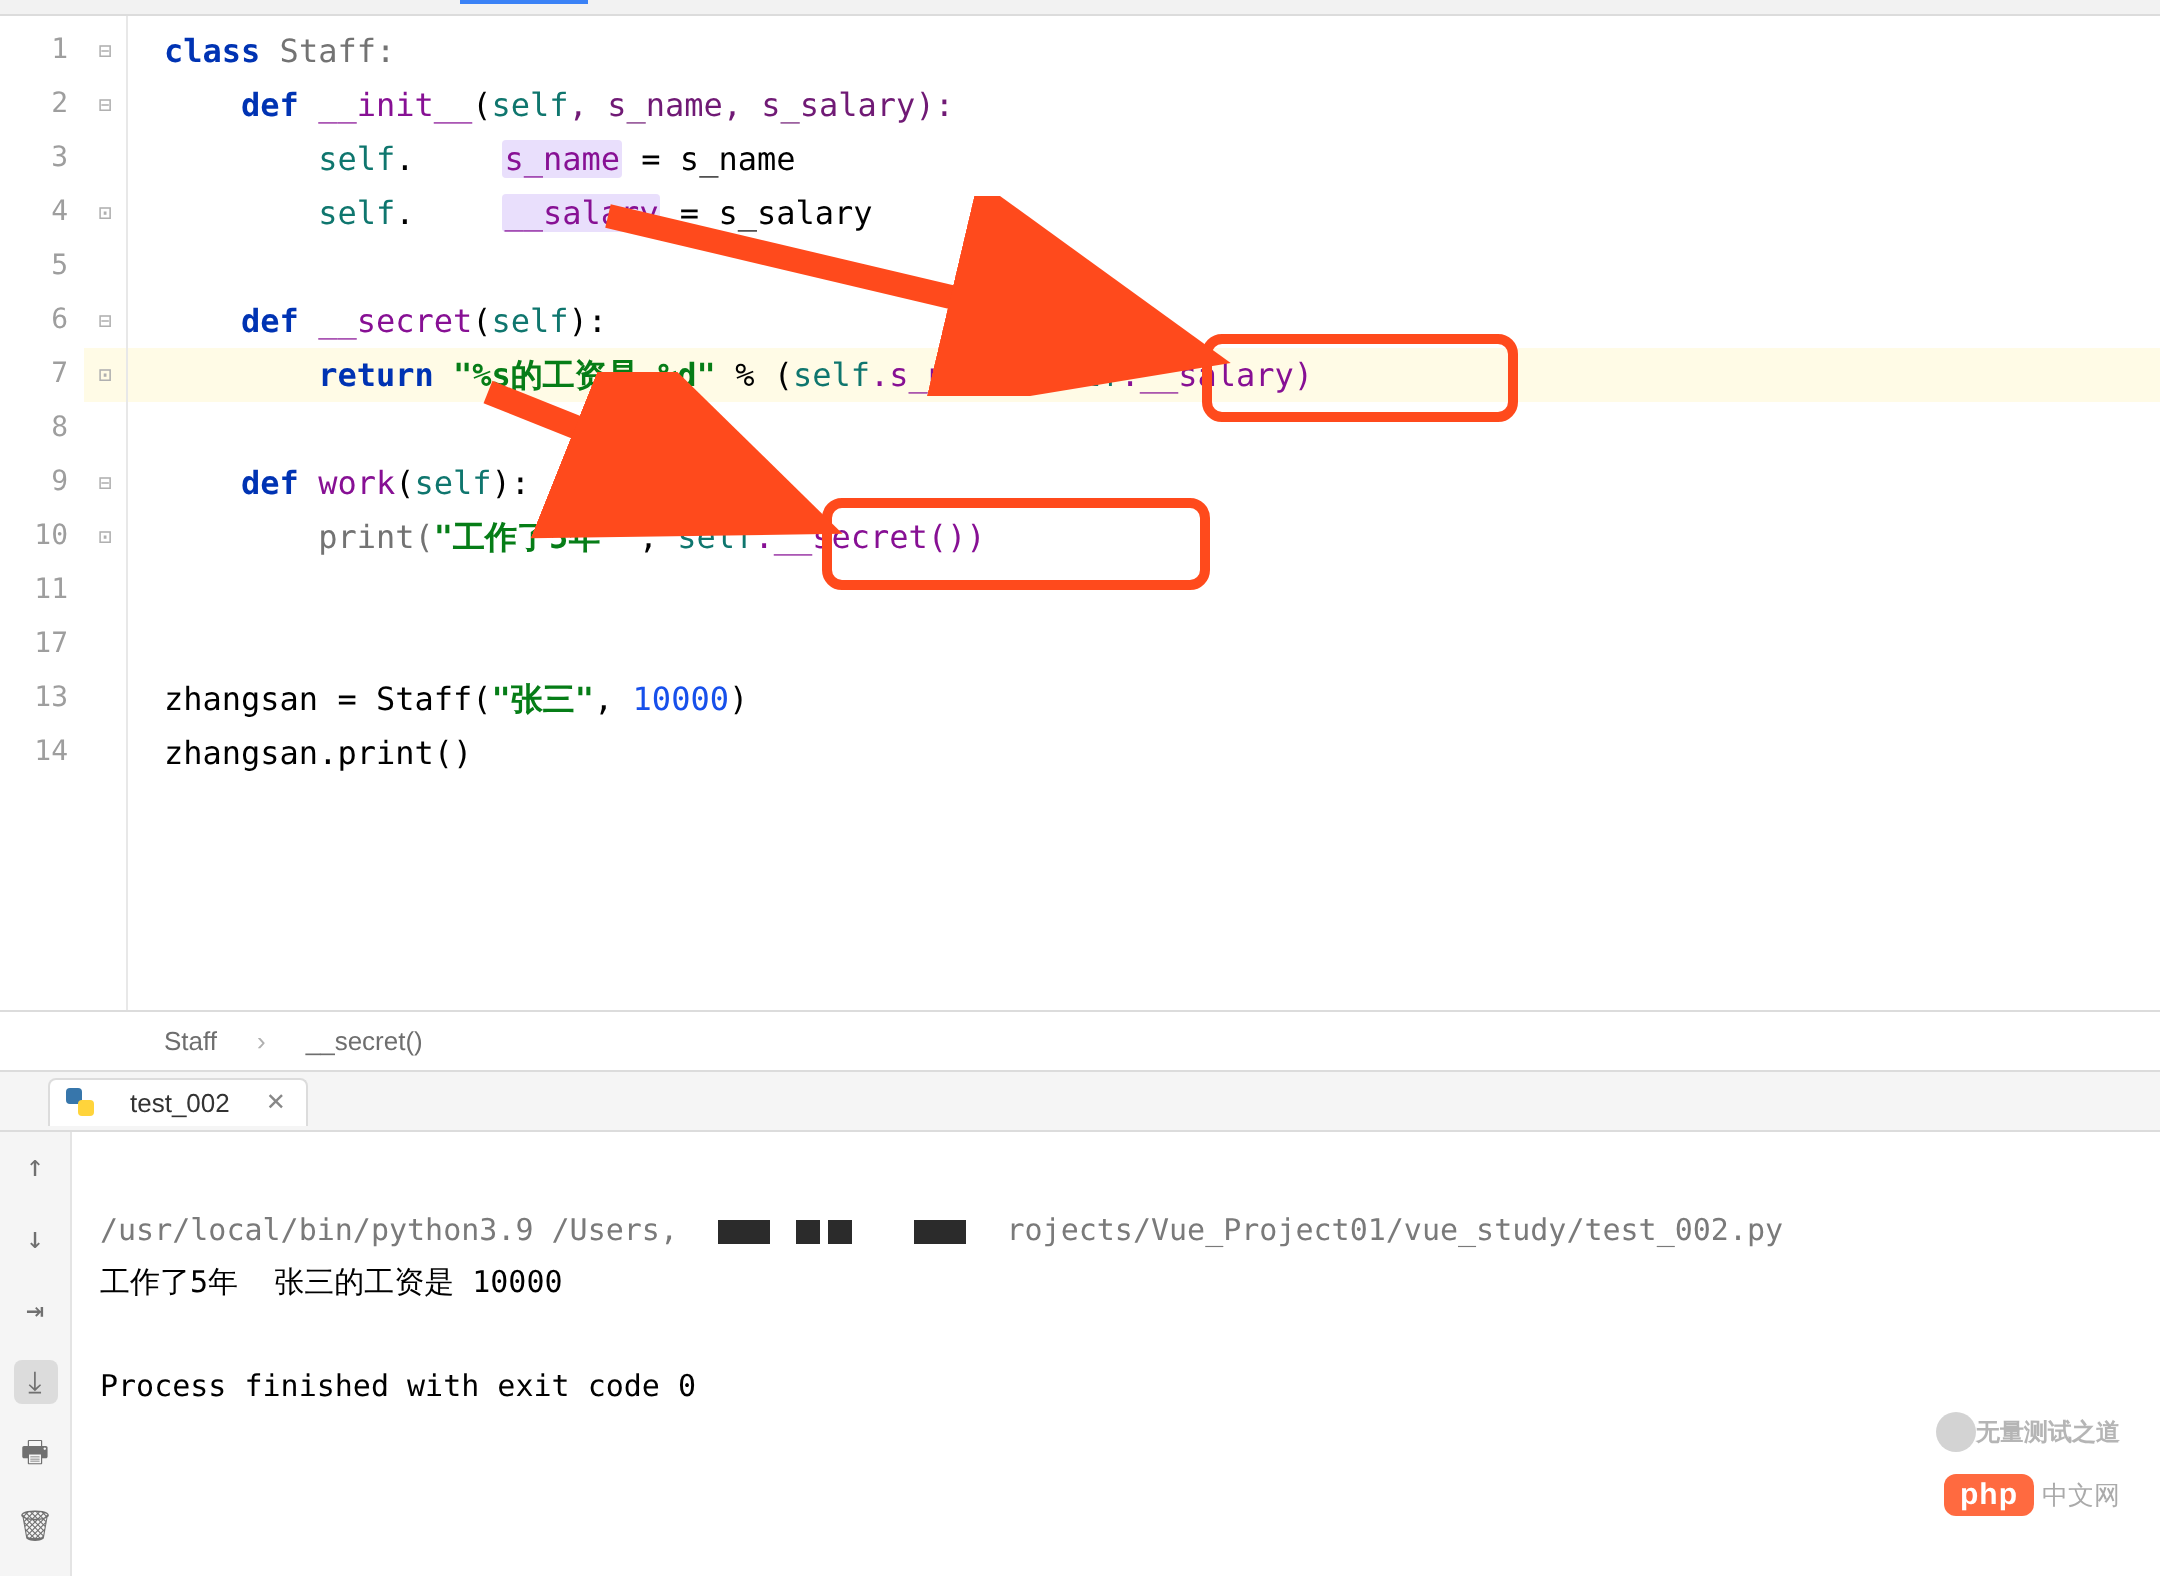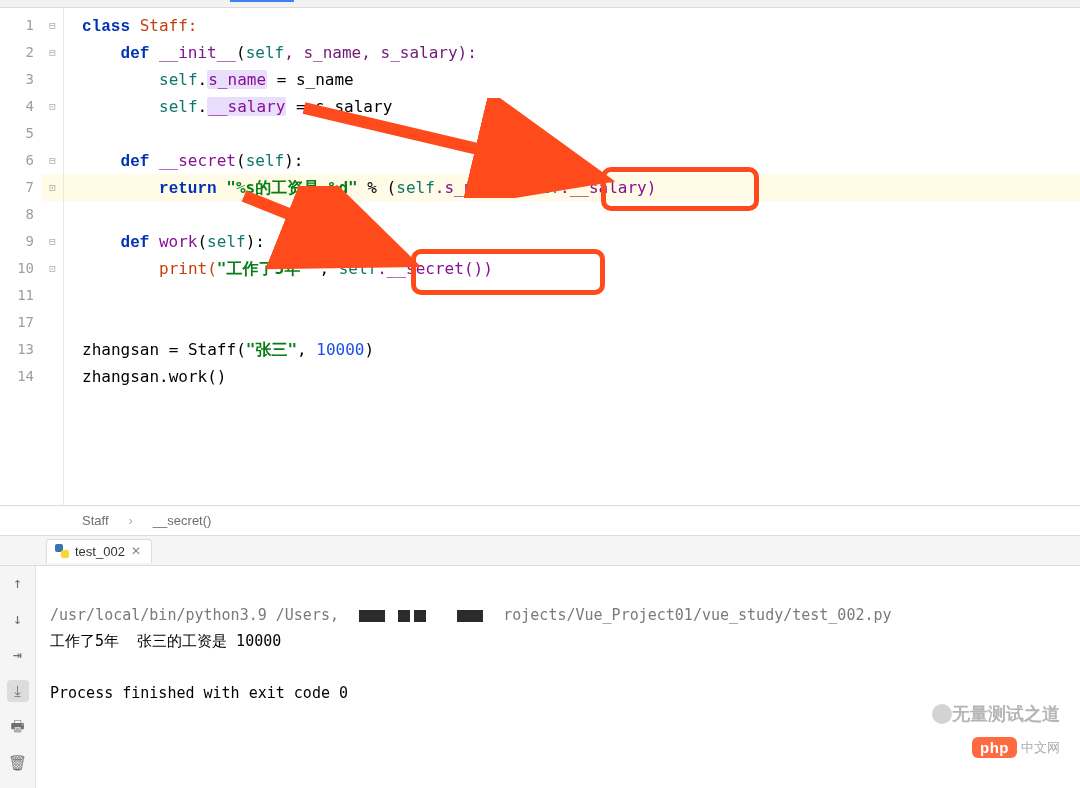--- a/index.html
+++ b/index.html
@@ -13,57 +13,57 @@
   .gutter { width: 42px; background: #ffffff; border-right: 0; padding-top: 4px; }
   .gutter .ln { height: 27px; line-height: 27px; text-align: right; padding-right: 8px; color: #9e9e9e; font-size: 14px; }
   .fold-col { width: 22px; padding-top: 4px; border-right: 1px solid #e8e8e8; }
   .fold-col .f { height: 27px; display:flex; align-items:center; justify-content:center; color:#b0b0b0; font-size:11px; }
   .fold-col .f.open::before { content:"⊟"; }
   .fold-col .f.end::before { content:"⊡"; }
   .code { flex: 1; padding-top: 4px; font-size: 16px; line-height: 27px; position: relative; }
   .code .line { height: 27px; white-space: pre; padding-left: 18px; }
   .code .line.hl { background: #fffbe6; }
 
-  .kw { color: #0033b3; font-weight: 600; font-family: Liberation Mono, monospace; }
+  .kw { color: #0033b3; font-weight: 600; }
   .fn { color: #871094; }
   .self { color: #0f766e; }
   .param { color: #701a75; }
   .str { color: #067d17; font-weight: 600; }
   .num { color: #1750eb; }
-  .id { color: #c2410c; }
+  .id { color: #737373; }
   .dunder { color: #871094; }
-  .field-hl { background: #e9dffc; border-radius: 2px; padding: 0 1px; color: #871094; }
+  .field-hl { background: #e9dffc; border-radius: 2px; padding: 0 1px; color: #871094; margin-left: 44px; }
 
   .annot-box { position: absolute; border: 5px solid #ff4a1c; border-radius: 10px; pointer-events: none; }
   #box1 { top: 159px; left: 537px; width: 158px; height: 44px; }
   #box2 { top: 241px; left: 347px; width: 194px; height: 46px; }
   .arrow-svg { position: absolute; pointer-events: none; }
 
   .breadcrumb { flex: 0 0 30px; display: flex; align-items: center; gap: 20px; padding-left: 82px; font-family: -apple-system, "Helvetica Neue", sans-serif; color: #6e6e6e; font-size: 13px; border-bottom: 1px solid #dcdcdc; }
   .breadcrumb .sep { color: #b0b0b0; }
 
   .run-tab-bar { flex: 0 0 30px; display: flex; align-items: center; border-bottom: 1px solid #dcdcdc; background: #f5f5f5; }
-  .run-tab { margin-left: 46px; padding: 4px 10px 4px 8px; display: flex; align-items: center; gap: 6px; background: #fff; border: 1px solid #dcdcdc; border-bottom: none; border-top-left-radius: 4px; border-top-right-radius: 4px; font-family: -apple-system, sans-serif; font-size: 13px; color: #333; }
+  .run-tab { margin-left: 24px; padding: 4px 10px 4px 8px; display: flex; align-items: center; gap: 18px; background: #fff; border: 1px solid #dcdcdc; border-bottom: none; border-top-left-radius: 4px; border-top-right-radius: 4px; font-family: -apple-system, sans-serif; font-size: 13px; color: #333; }
   .py-icon { width: 14px; height: 14px; display:inline-block; position:relative; }
   .py-icon::before { content:""; position:absolute; width:8px; height:8px; border-radius:2px; background:#3776ab; top:0; left:0; }
   .py-icon::after { content:""; position:absolute; width:8px; height:8px; border-radius:2px; background:#ffd43b; bottom:0; right:0; }
   .close-x { font-size: 12px; color: #888; }
 
   .console-row { flex: 1; display: flex; }
   .console-toolbar { width: 36px; background: #f5f5f5; border-right: 1px solid #e4e4e4; display:flex; flex-direction:column; align-items:center; padding-top:6px; gap:14px; }
   .console-toolbar .tbtn { width:22px; height:22px; display:flex; align-items:center; justify-content:center; color:#707070; font-size:15px; }
   .console-toolbar .tbtn.active { background:#dcdcdc; border-radius:4px; }
   .console { flex: 1; padding: 10px 14px; font-size: 15px; line-height: 26px; color:#000; white-space: pre; overflow:hidden; }
   .console .path { color:#7a7a7a; }
   .console .blk { display:inline-block; vertical-align:middle; }
   .blk-s { width:12px; height:12px; background:#2b2b2b; margin:0 2px; }
   .blk-b { width:26px; height:12px; background:#2b2b2b; margin:0 2px; }
 
   .watermark { position:absolute; right:20px; width:180px; text-align:right; font-family: -apple-system, sans-serif; pointer-events:none; }
-  #wm1 { bottom: 62px; color:rgba(120,120,120,.55); font-weight:600; font-size:18px; display:flex; align-items:center; justify-content:flex-end; gap:0; }
+  #wm1 { bottom: 62px; color:rgba(120,120,120,.55); font-weight:600; font-size:12px; display:flex; align-items:center; justify-content:flex-end; gap:0; }
   #wm1 .wxicon { width:20px; height:20px; border-radius:50%; background:rgba(130,130,130,.35); display:inline-block; }
   #wm2 { bottom: 30px; display:flex; align-items:center; justify-content:flex-end; gap:4px; }
   .php-badge { background:rgba(255,80,30,.85); color:#fff; font-weight:700; border-radius:6px; padding:2px 8px; font-size:15px; letter-spacing:.5px; }
   .cn-text { color:rgba(100,100,100,.55); font-size:13px; }
 </style>
 </head>
 <body>
 
 <div class="shell">
   <div class="top-tab-strip">
@@ -111,21 +111,21 @@
       <div class="line">        <span class="self">self</span><span>.</span><span class="field-hl">__salary</span><span> = s_salary</span></div>
       <div class="line"> </div>
       <div class="line">    <span class="kw">def </span><span class="fn">__secret</span><span>(</span><span class="self">self</span><span>):</span></div>
       <div class="line hl">        <span class="kw">return </span><span class="str">"%s的工资是 %d"</span><span> % (</span><span class="self">self</span><span class="fn">.s_name, </span><span class="self">self</span><span class="fn">.__salary)</span></div>
       <div class="line"> </div>
       <div class="line">    <span class="kw">def </span><span class="fn">work</span><span>(</span><span class="self">self</span><span>):</span></div>
       <div class="line">        <span class="id">print(</span><span class="str">"工作了5年 "</span><span>, </span><span class="self">self</span><span class="fn">.__secret())</span></div>
       <div class="line"> </div>
       <div class="line"> </div>
       <div class="line"><span>zhangsan = Staff(</span><span class="str">"张三"</span><span>, </span><span class="num">10000</span><span>)</span></div>
-      <div class="line"><span>zhangsan.work()</span></div>
+      <div class="line"><span>zhangsan.print()</span></div>
 
       <div id="box1" class="annot-box"></div>
       <div id="box2" class="annot-box"></div>
 
       <svg class="arrow-svg" style="top:90px; left:230px;" width="330" height="100">
         <defs>
             <marker id="ah1" markerWidth="14" markerHeight="14" refX="10" refY="5" orient="auto">
               <path d="M0,0 L12,5 L0,10 Z" fill="#ff4a1c"></path>
             </marker>
           </defs>

